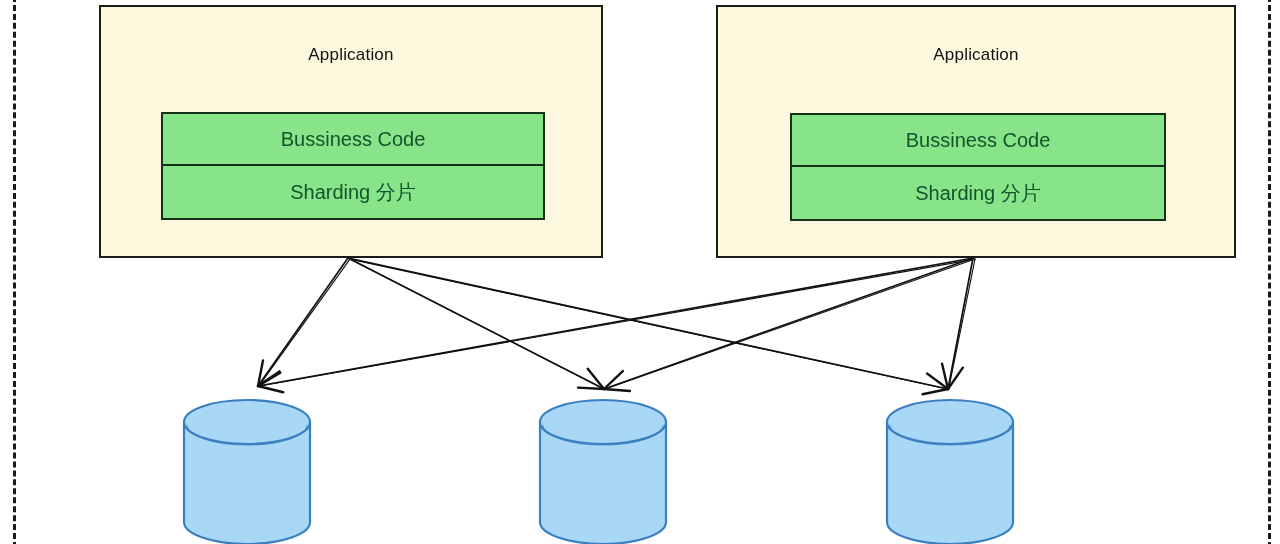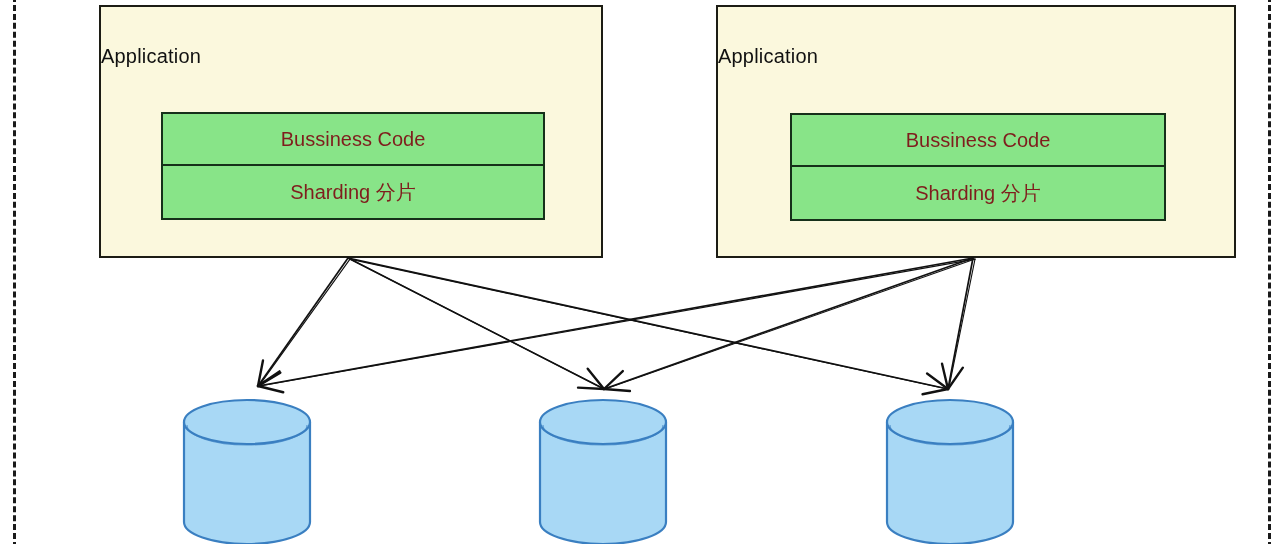--- a/index.html
+++ b/index.html
@@ -33,41 +33,41 @@
   .app-box {
     position: absolute;
     background: #fbf8dd;
     border: 2px solid #1c1c14;
     box-sizing: border-box;
   }
   .app-title {
     position: absolute;
     left: 0;
     right: 0;
-    text-align: left;
-    font-size: 20px;
+    text-align: center;
+    font-size: 17px;
     color: #111111;
     letter-spacing: .2px;
     white-space: nowrap;
   }
   
   .green-stack {
     position: absolute;
     box-sizing: border-box;
     border: 2px solid #16301a;
     background: #88e488;
   }
   .green-row {
     box-sizing: border-box;
     height: 50%;
     display: flex;
     align-items: center;
     justify-content: center;
     font-size: 20px;
-    color: #7f1d1d;
+    color: #14532d;
     white-space: nowrap;
   }
   .green-row.top {
     border-bottom: 2px solid #16301a;
   }
 
   
   #wires {
     position: absolute;
     left: 0;

